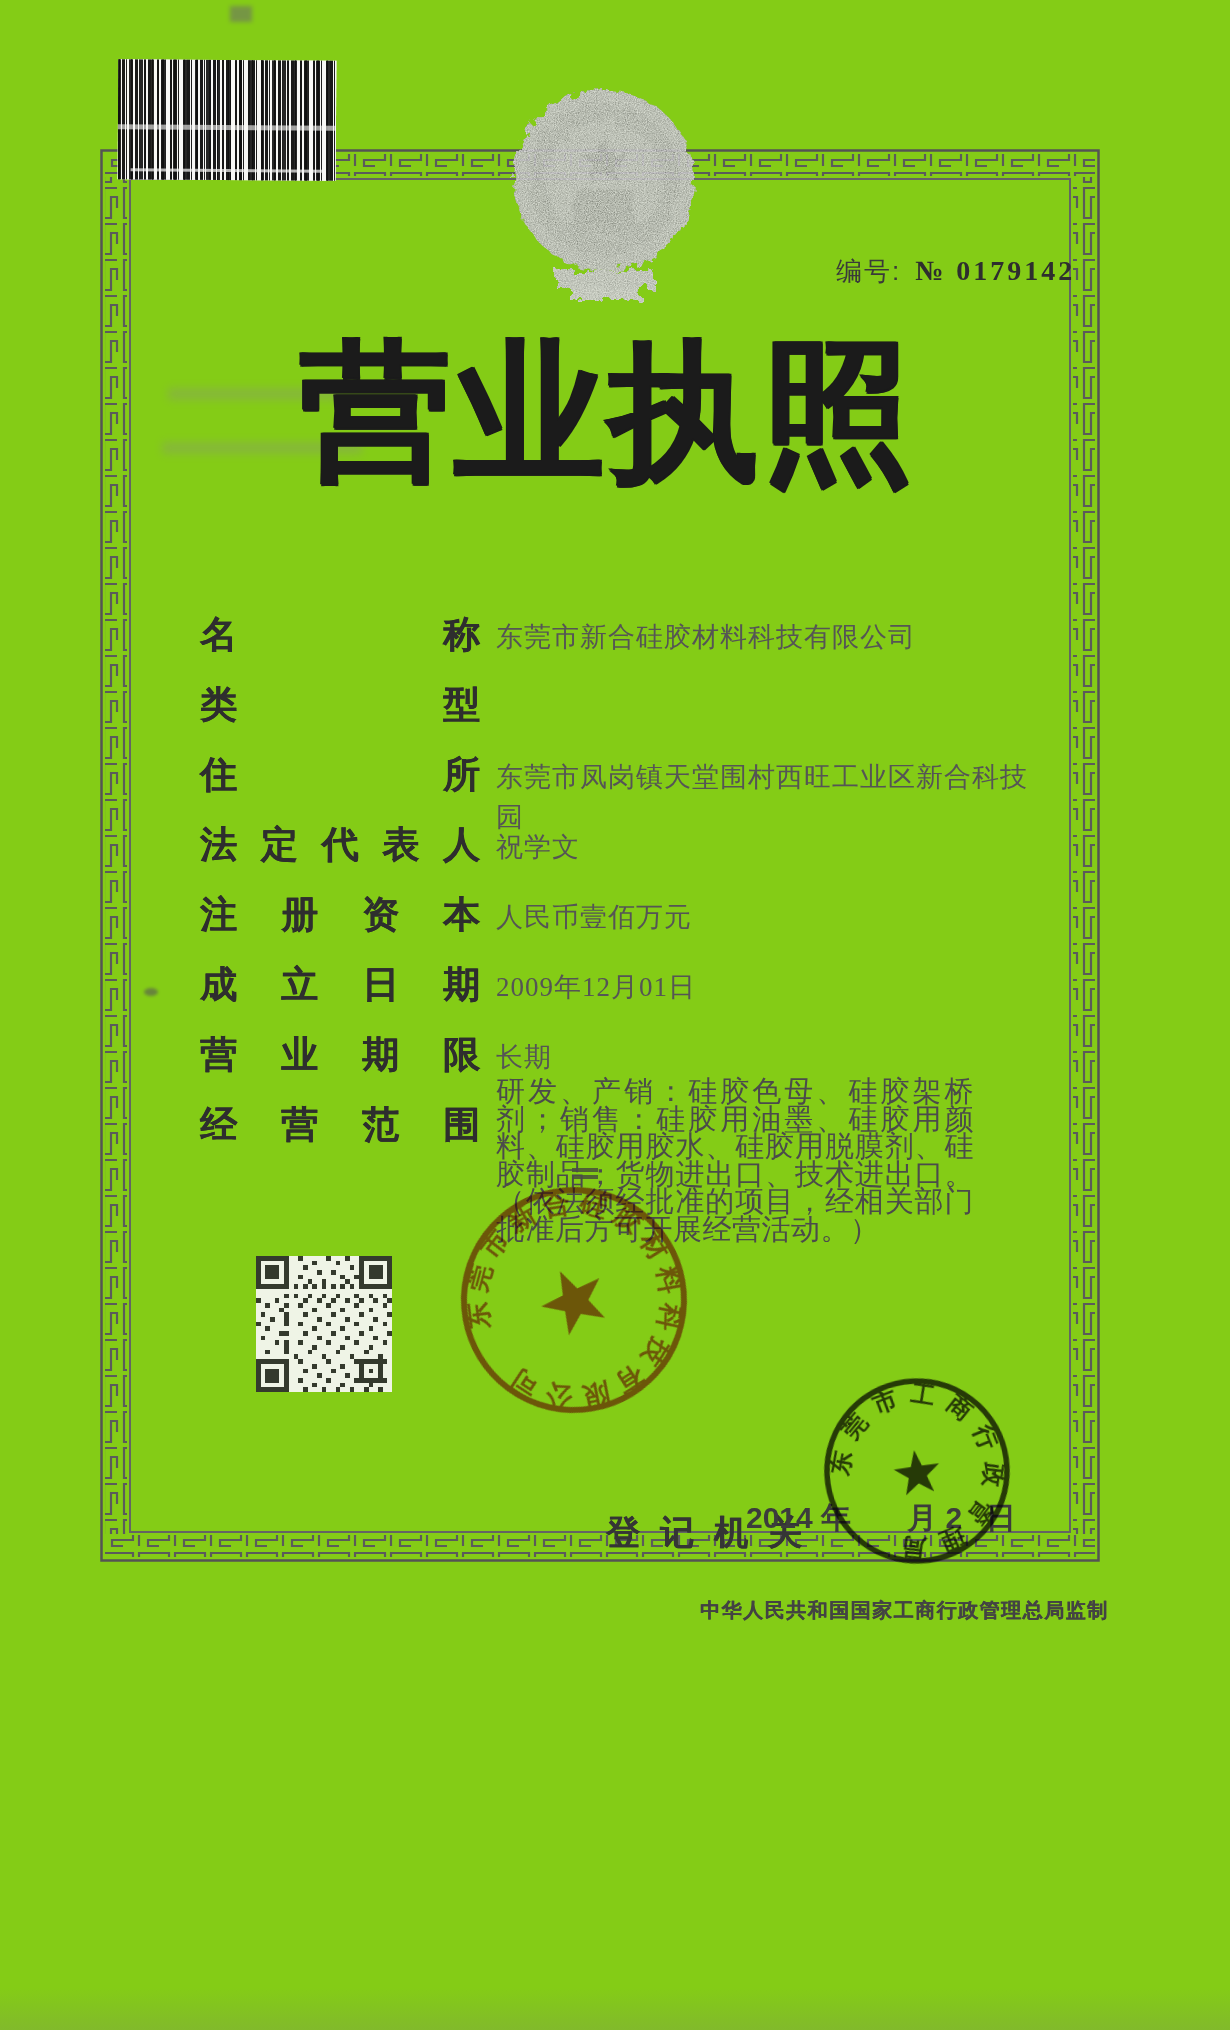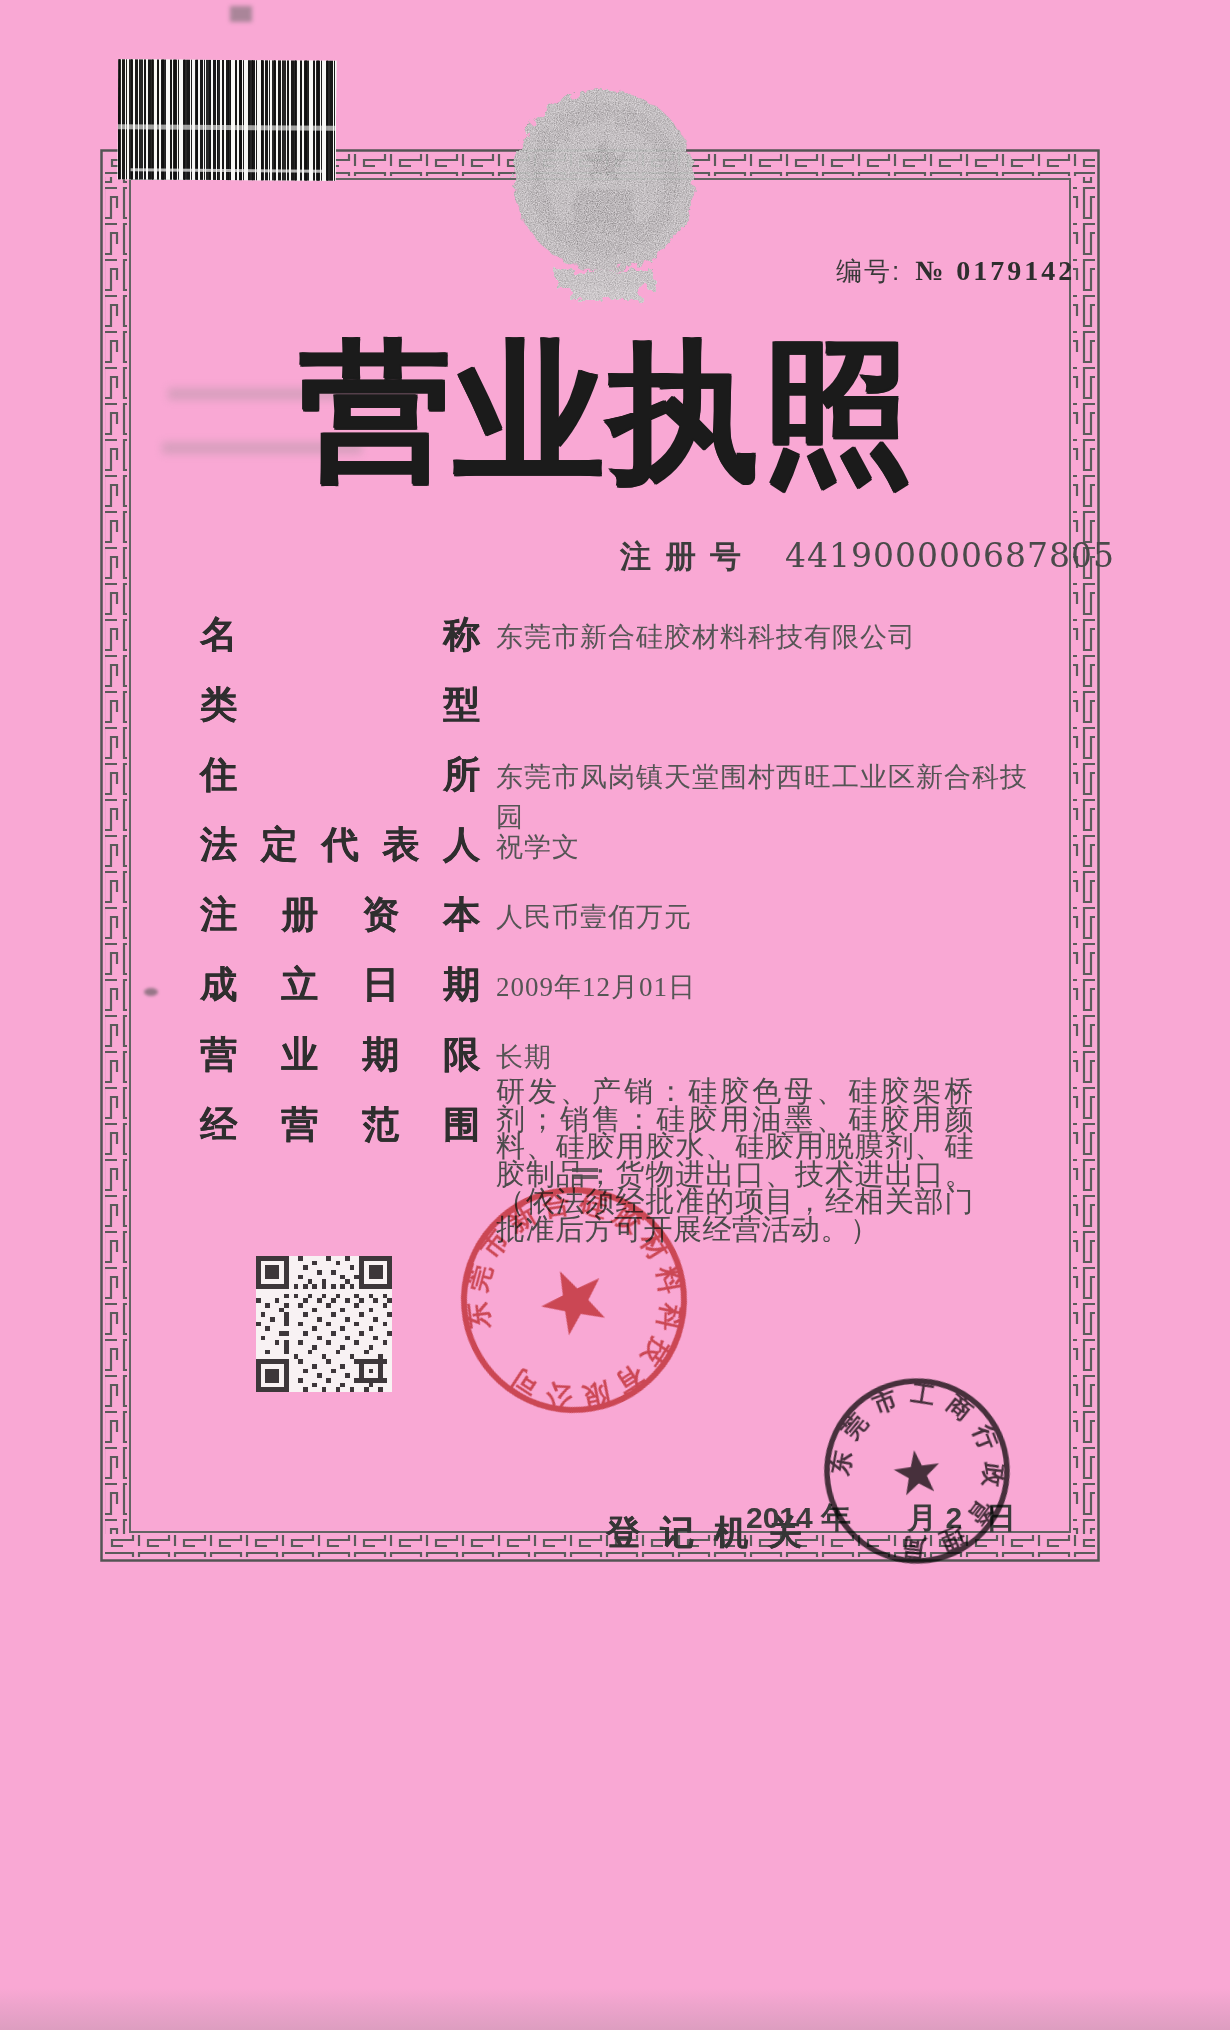--- a/index.html
+++ b/index.html
@@ -1,17 +1,17 @@
 <!DOCTYPE html>
 <html><head>
 <meta charset="utf-8">
 <style>
   html,body{margin:0;padding:0;}
   .page{
-    position:relative;width:1230px;height:2030px;background:#f9a8d4;overflow:hidden;
+    position:relative;width:1230px;height:2030px;background:#84cc16;overflow:hidden;
     font-family:"Liberation Sans",sans-serif;color:#3e3e3e;
   }
   
   .barcode{
     position:absolute;left:118px;top:60px;width:218px;height:120px;z-index:3;
     background-color:#f6f6f4;
     background-image:
       repeating-linear-gradient(90deg,rgba(15,15,15,.9) 0 3px,transparent 3px 11px),
       repeating-linear-gradient(90deg,#161616 0 2px,#f7f7f5 2px 4px,#191919 4px 7px,#f7f7f5 7px 8px,#202020 8px 9px,#f7f7f5 9px 13px);
     transform:rotate(.4deg);
@@ -147,24 +147,20 @@
     <span class="num">№ 0179142</span>
   </div>
 
   <h1 class="title" data-justify="">
       <span>营</span>
       <span>业</span>
       <span>执</span>
       <span>照</span>
     </h1>
 
-  <div class="regline">
-    <span class="lab">注册号</span>
-    <span class="val">441900000687805</span>
-  </div>
 
   <div class="rows">
     <div class="row">
       <div class="row-label" data-justify="">
           <span>名</span>
           <span>称</span>
         </div>
       <div class="row-value">东莞市新合硅胶材料科技有限公司</div>
     </div>
     <div class="row">
@@ -279,14 +275,15 @@
     <defs>
       <path id="arcB" d="M99,99 m-68,0 a68,68 0 1,1 136,0 a68,68 0 1,1 -136,0"></path>
     </defs>
     <circle cx="99" cy="99" r="90" fill="none" stroke="#2e2e2e" stroke-width="5.5"></circle>
     <text font-size="24" fill="#2e2e2e" letter-spacing="11" font-weight="bold">
       <textPath href="#arcB" startOffset="4">东莞市工商行政管理局</textPath>
     </text>
     <polygon fill="#2e2e2e" points="99,78 104.6,94.2 121.8,94.6 108.1,105 113.1,121.4 99,111.6 84.9,121.4 89.9,105 76.2,94.6 93.4,94.2"></polygon>
   </svg>
 
+  <div class="footer-right">中华人民共和国国家工商行政管理总局监制</div>
 
 </div>
 
 </body></html>

